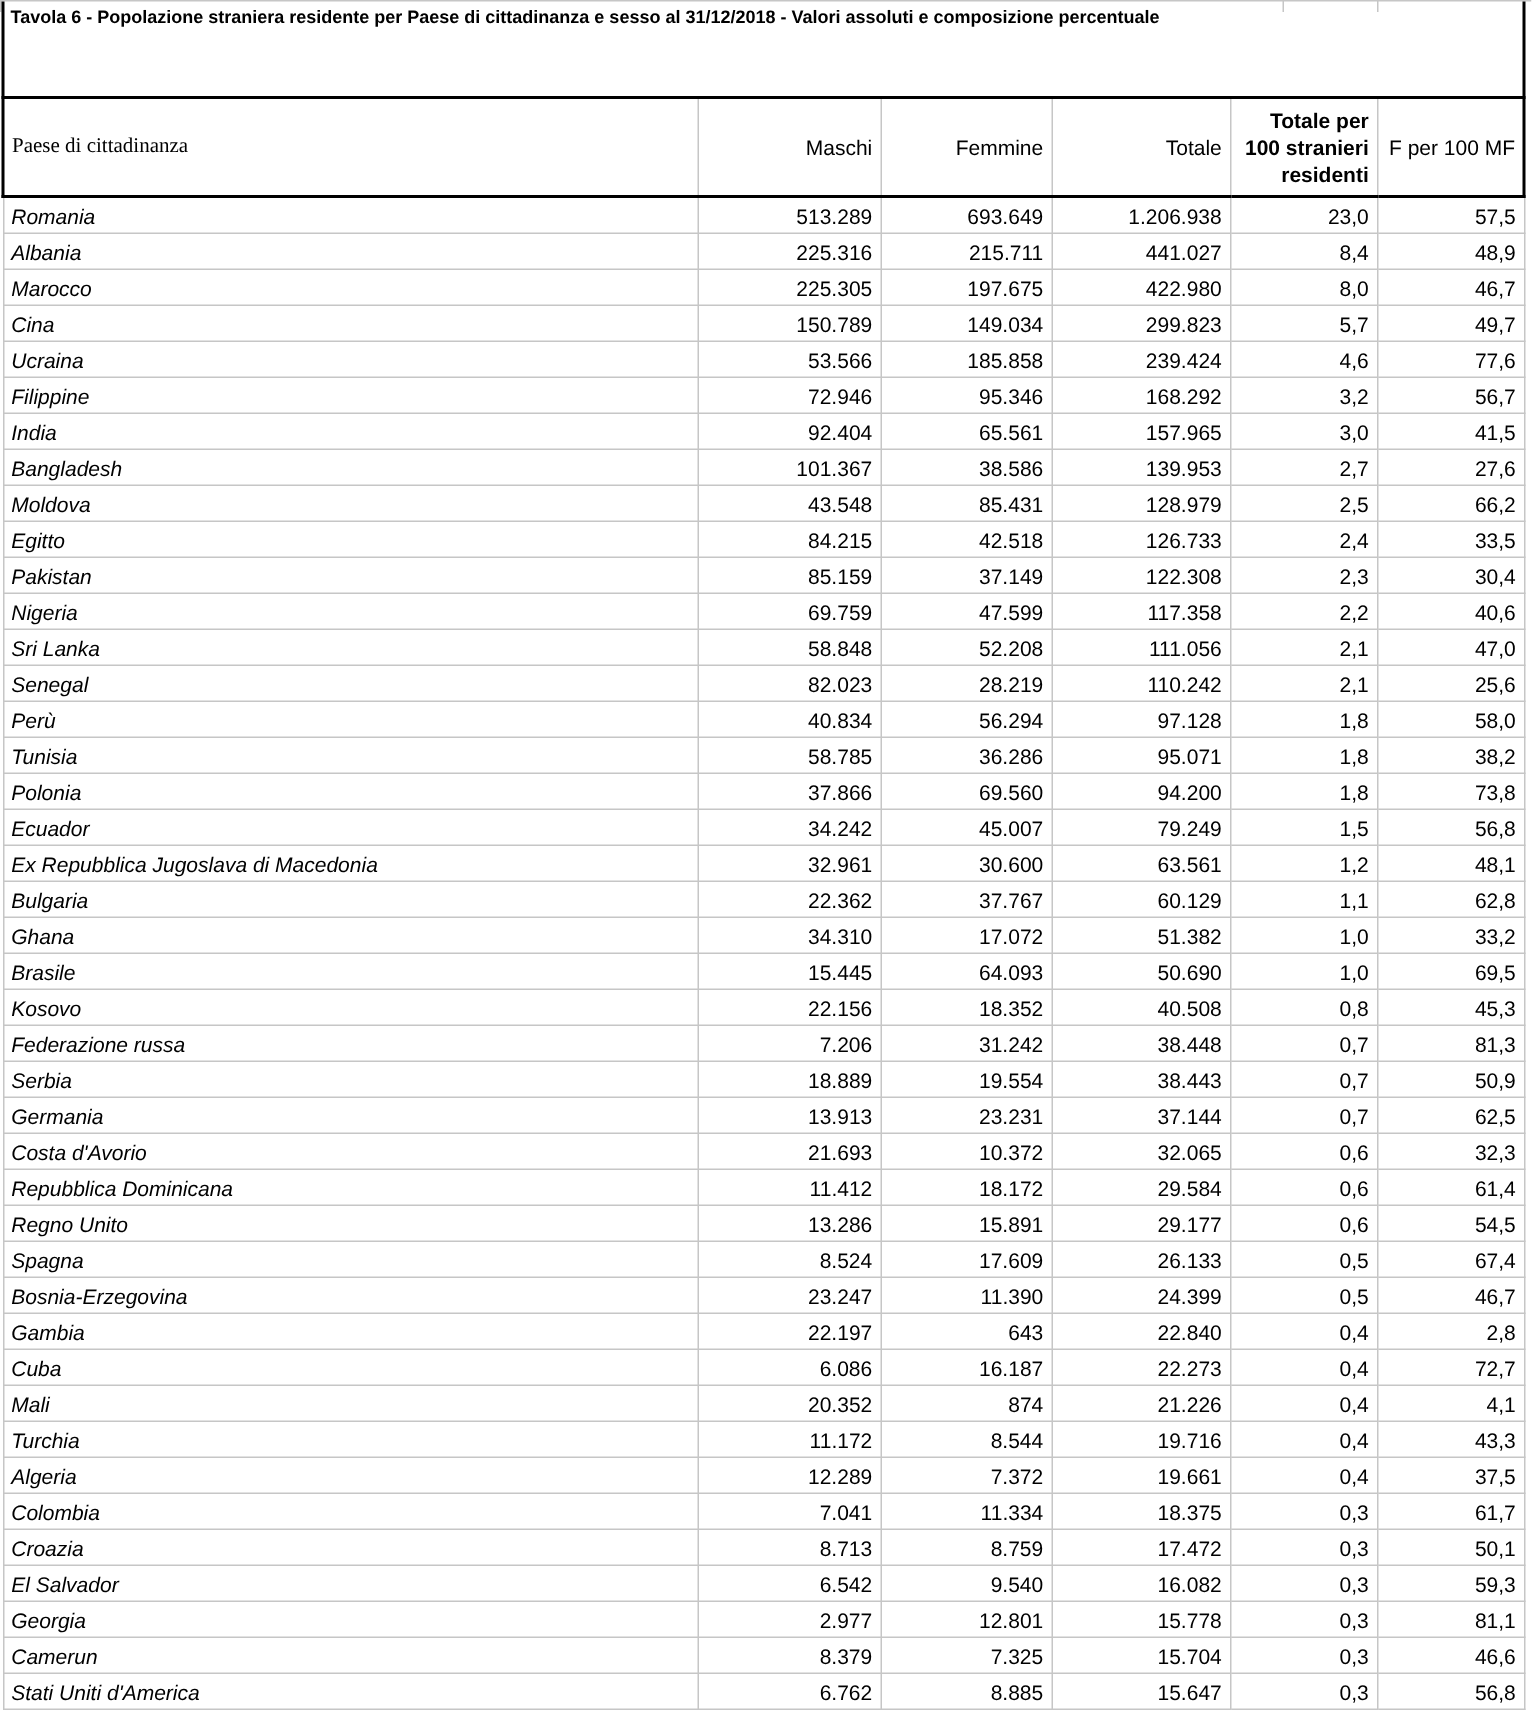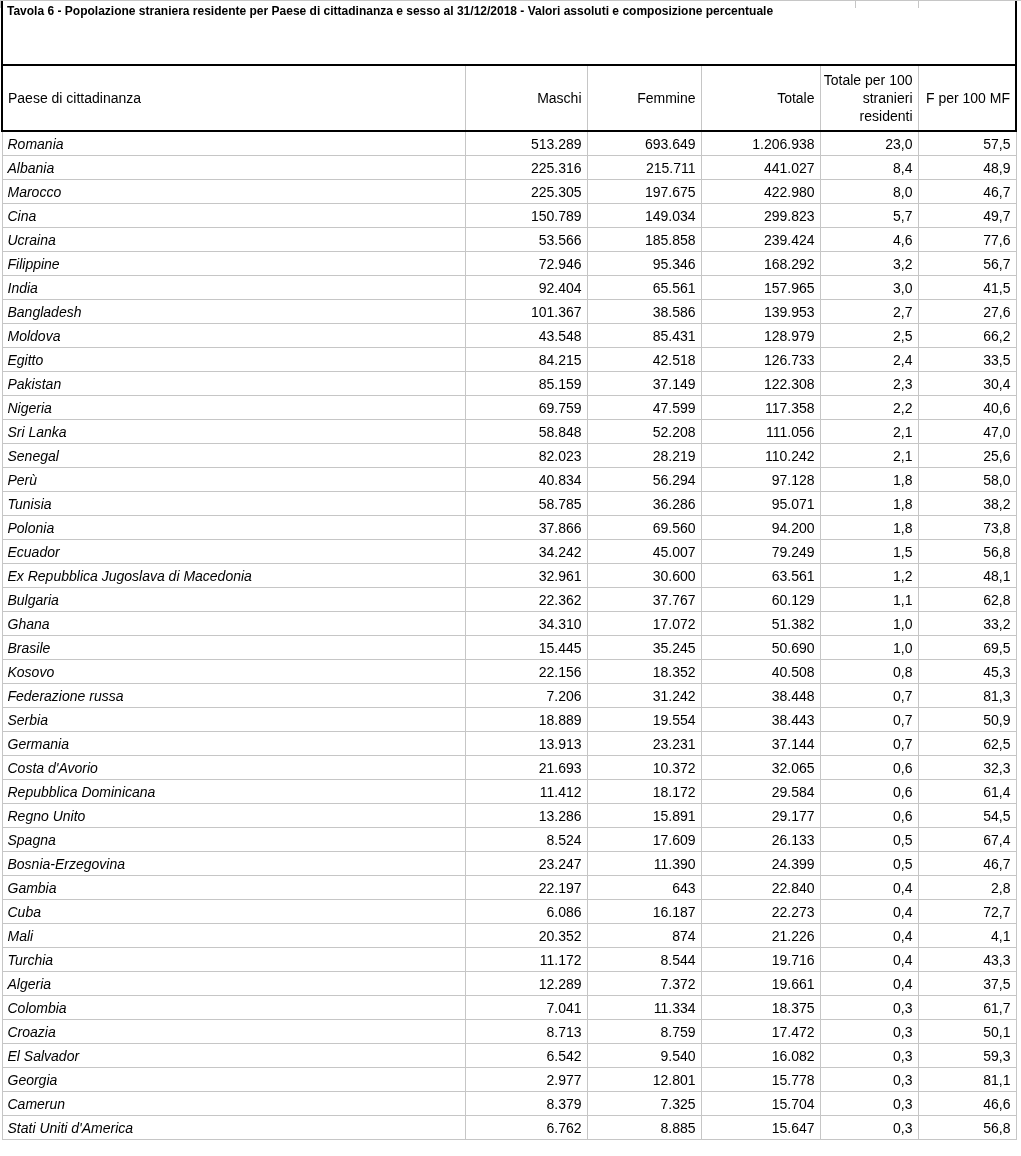--- a/index.html
+++ b/index.html
@@ -55,28 +55,30 @@
     height: 64px;
     vertical-align: middle;
     border: 1px solid #c6c6c6;
     border-bottom: 2px solid #000;
     padding: 0;
   }
   .header-cell.first {
     border-left: 2px solid #000;
     text-align: left;
     padding-left: 5px;
+    font-family: Liberation Serif, serif;
   }
   .header-cell.num {
     text-align: right;
     padding-right: 5px;
   }
   .header-cell.wrap {
     white-space: normal;
     line-height: 1.3;
+    font-weight: bold;
   }
   .header-cell.last {
     border-right: 2px solid #000;
   }
   .data-cell {
     height: 23px;
     vertical-align: middle;
     border: 1px solid #c6c6c6;
     padding: 0;
   }
@@ -285,21 +287,21 @@
         <td class="data-cell country">Ghana</td>
         <td class="data-cell num">34.310</td>
         <td class="data-cell num">17.072</td>
         <td class="data-cell num">51.382</td>
         <td class="data-cell num">1,0</td>
         <td class="data-cell num">33,2</td>
       </tr>
       <tr>
         <td class="data-cell country">Brasile</td>
         <td class="data-cell num">15.445</td>
-        <td class="data-cell num">35.245</td>
+        <td class="data-cell num">64.093</td>
         <td class="data-cell num">50.690</td>
         <td class="data-cell num">1,0</td>
         <td class="data-cell num">69,5</td>
       </tr>
       <tr>
         <td class="data-cell country">Kosovo</td>
         <td class="data-cell num">22.156</td>
         <td class="data-cell num">18.352</td>
         <td class="data-cell num">40.508</td>
         <td class="data-cell num">0,8</td>

